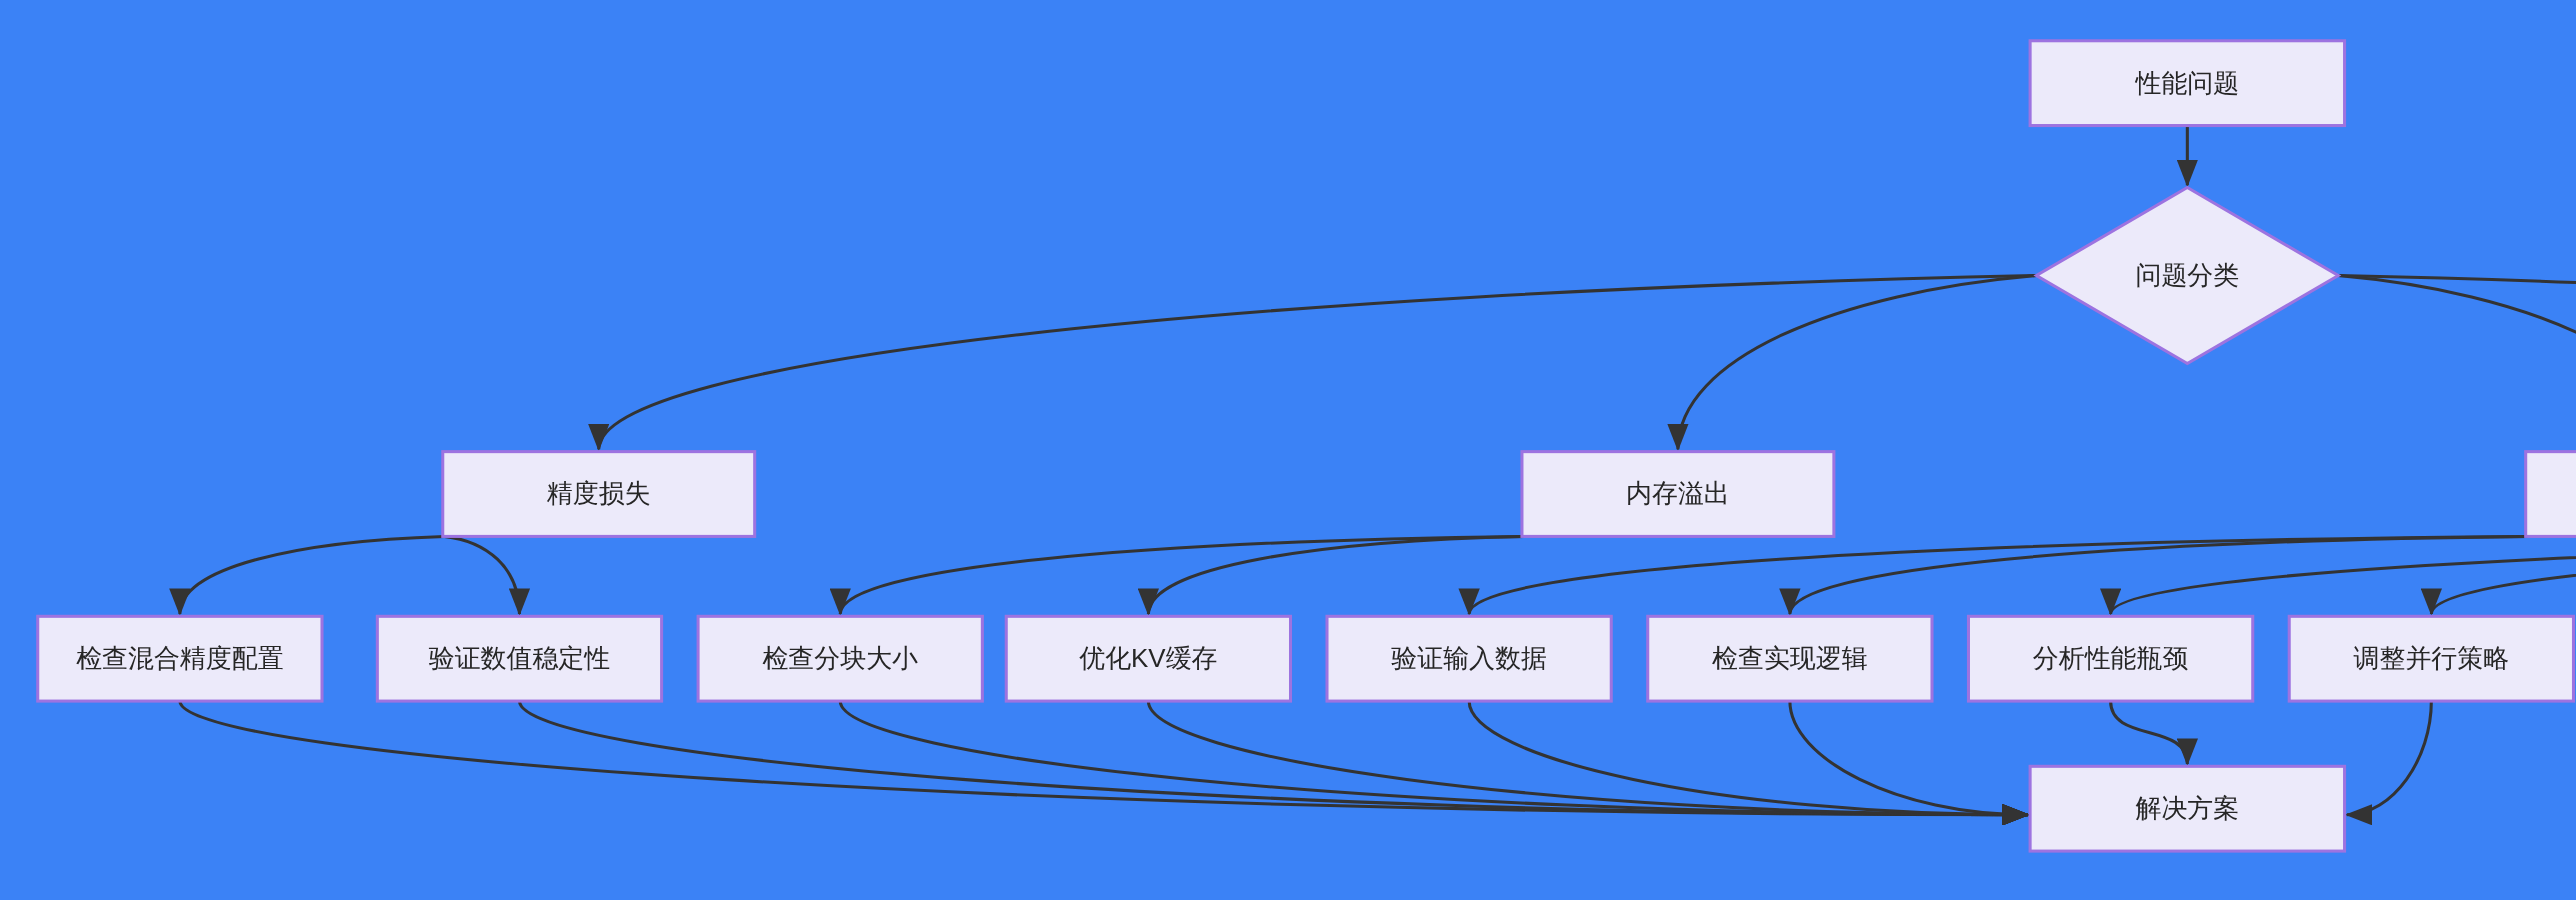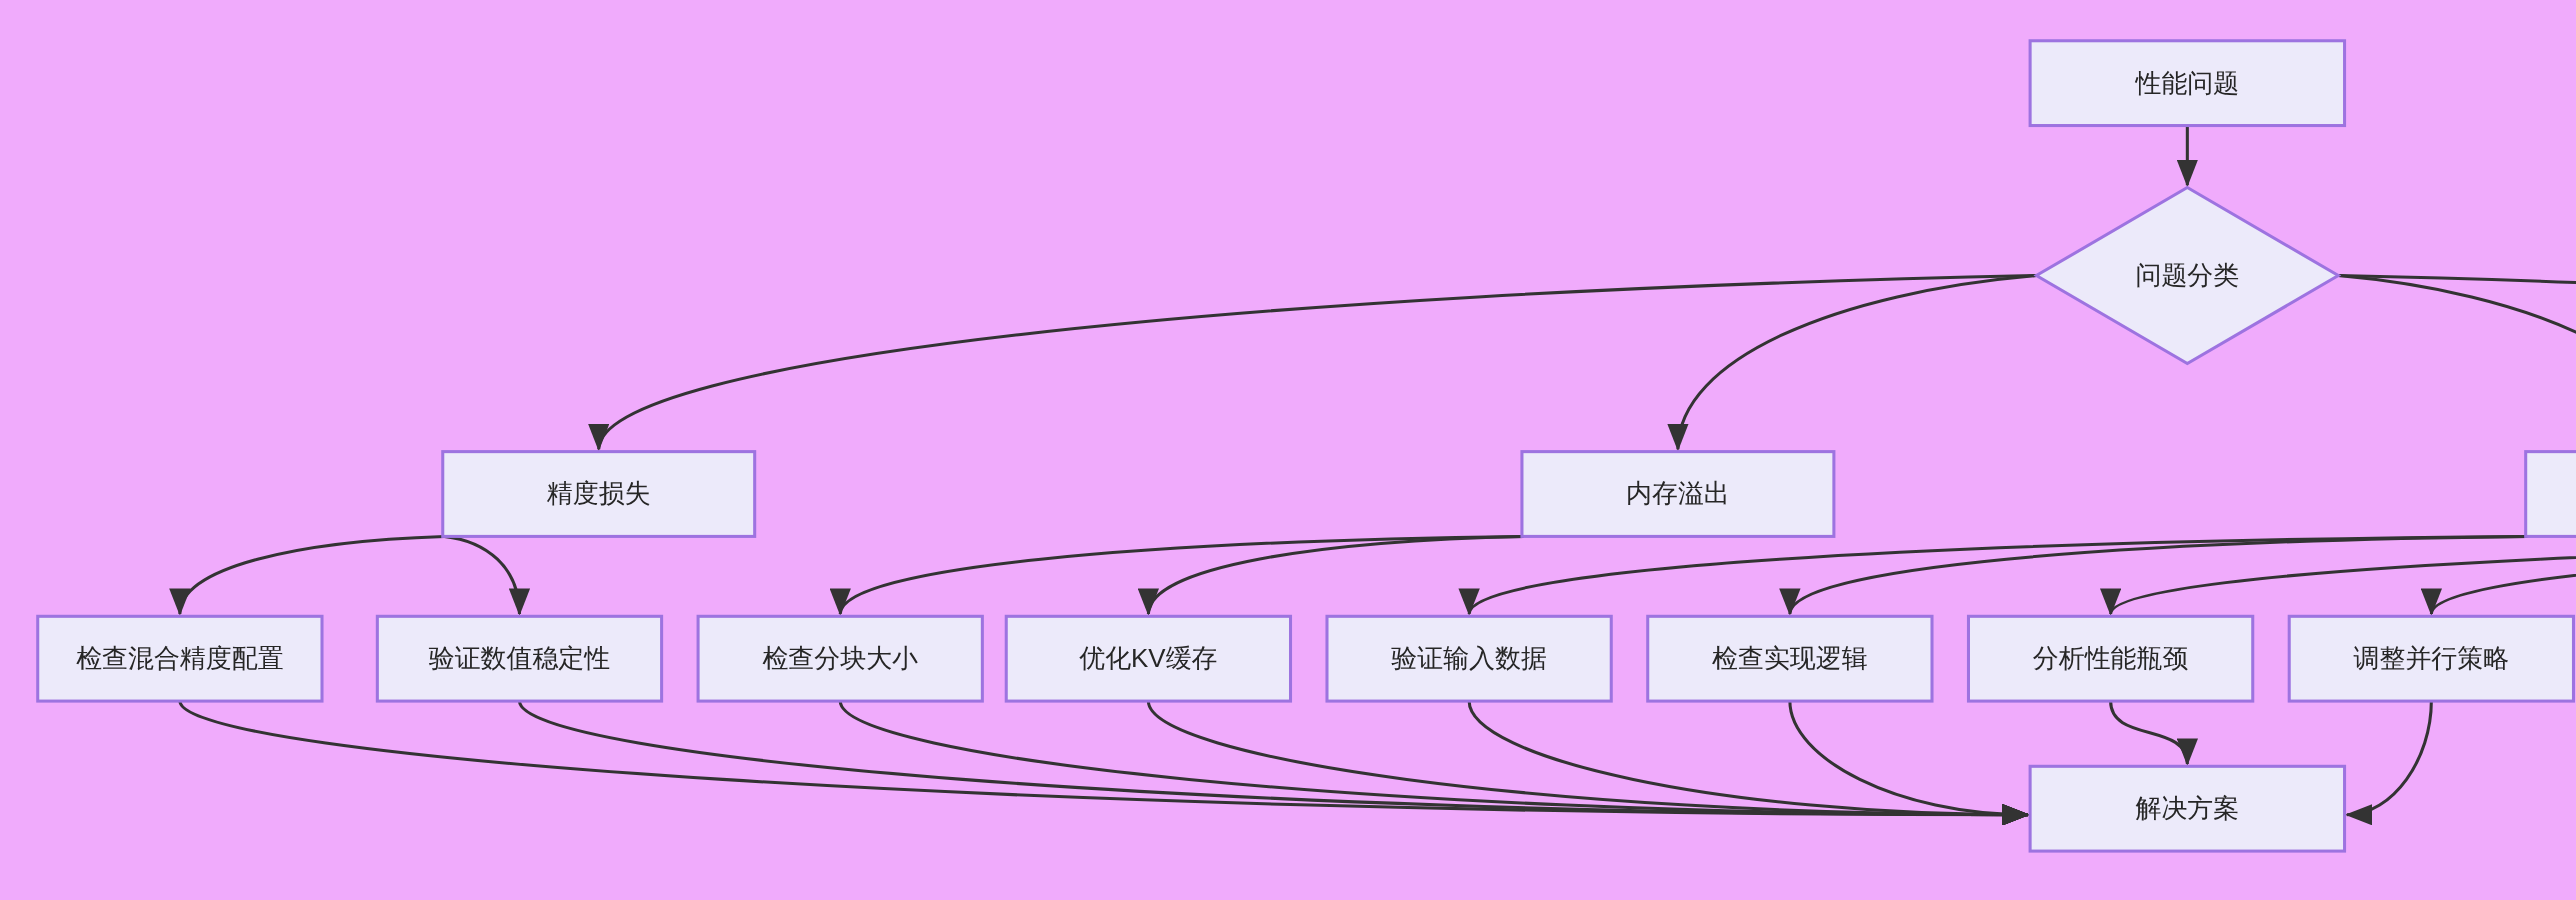--- a/index.html
+++ b/index.html
@@ -4,21 +4,21 @@
 <style>
   html, body {
     margin: 0;
     padding: 0;
     background: #ffffff;
   }
   #flow-root {
     position: relative;
     width: 2576px;
     height: 900px;
-    background: #f0abfc;
+    background: #3b82f6;
     font-family: "Liberation Sans", "DejaVu Sans", sans-serif;
     overflow: hidden;
   }
   #flow-svg {
     position: absolute;
     top: 0;
     left: 0;
     width: 2576px;
     height: 900px;
   }

